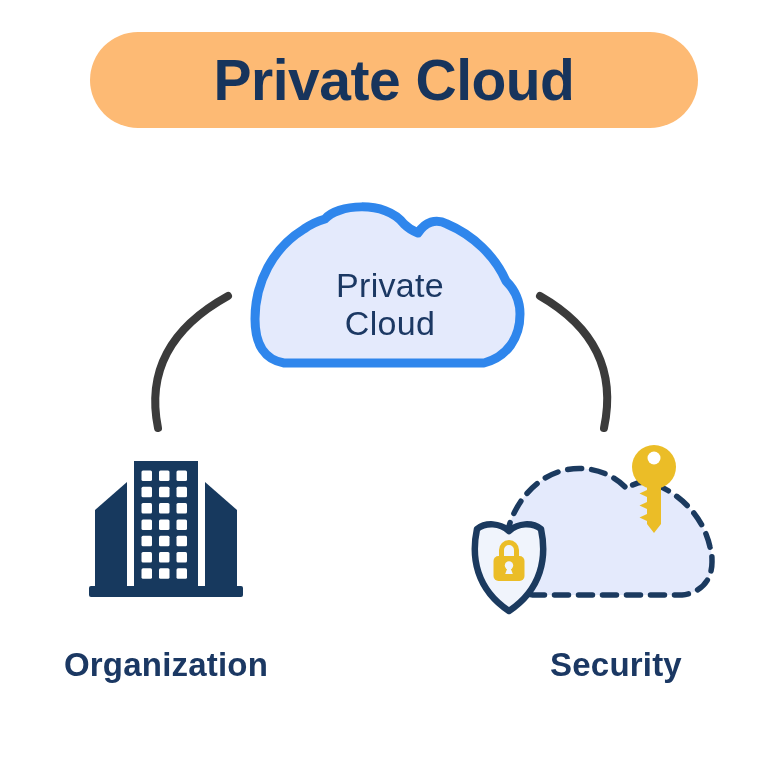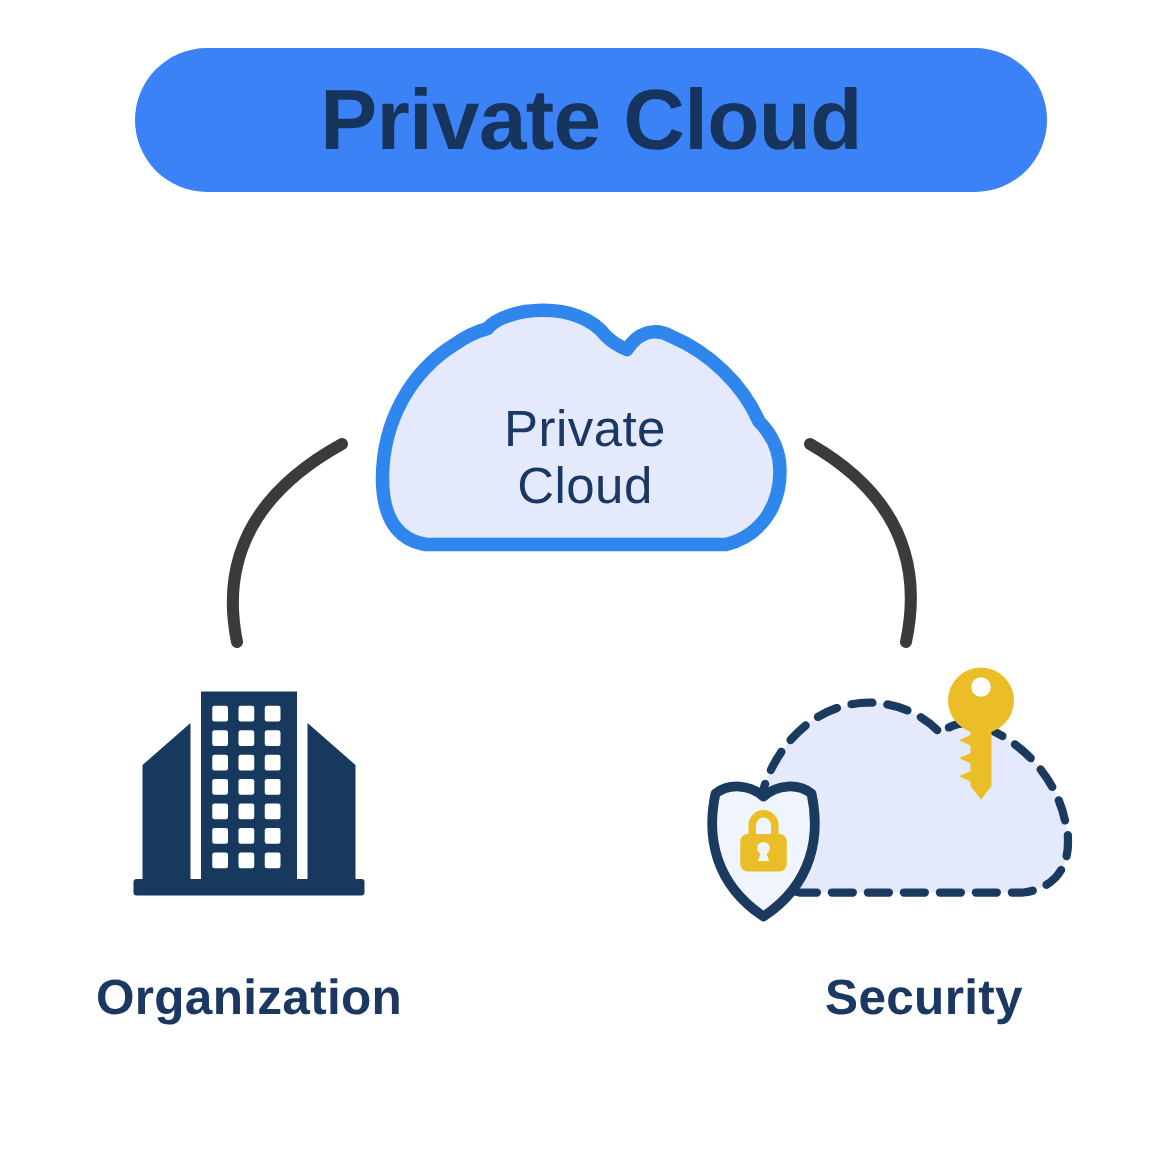--- a/index.html
+++ b/index.html
@@ -6,21 +6,21 @@
   body{
     width:780px;height:780px;background:#ffffff;
     font-family:"Liberation Sans","DejaVu Sans",sans-serif;
     -webkit-font-smoothing:antialiased;
   }
   .stage{position:relative;width:780px;height:780px;background:#ffffff;overflow:hidden;}
 
   
   .banner{
     position:absolute;left:90px;top:32px;width:608px;height:96px;
-    background:#3b82f6;border-radius:48px;
+    background:#fdba74;border-radius:48px;
     display:flex;align-items:center;justify-content:center;
   }
   .banner span{
     font-size:57px;font-weight:700;color:#17345c;letter-spacing:-0.5px;
   }
 
   svg.diagram{position:absolute;left:0;top:0;}
 
   .cloud-main{fill:#e4eafc;stroke:#2f86ec;stroke-width:9;stroke-linejoin:round;}
   .cloud-dashed{

